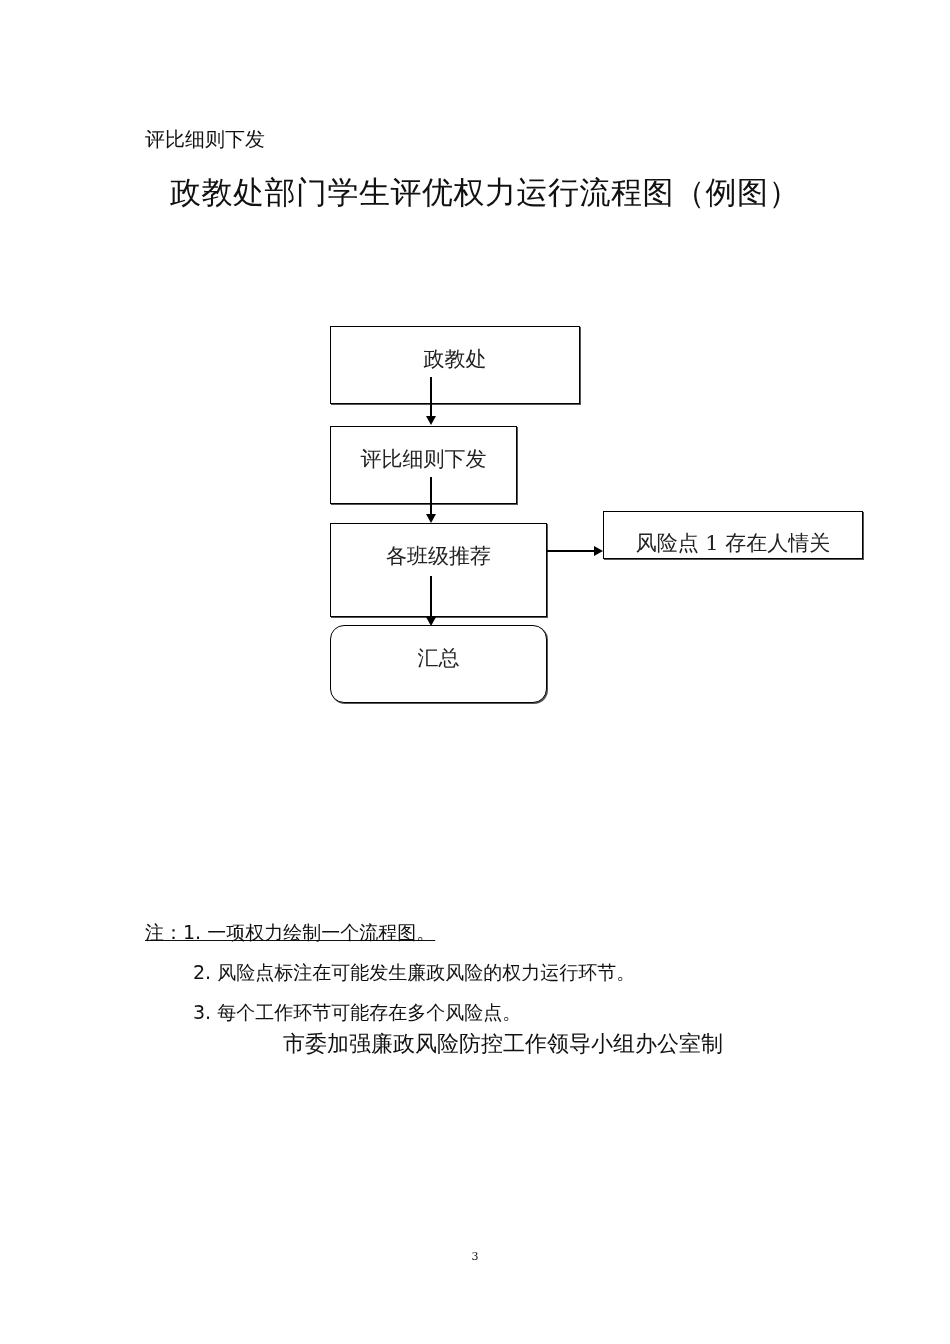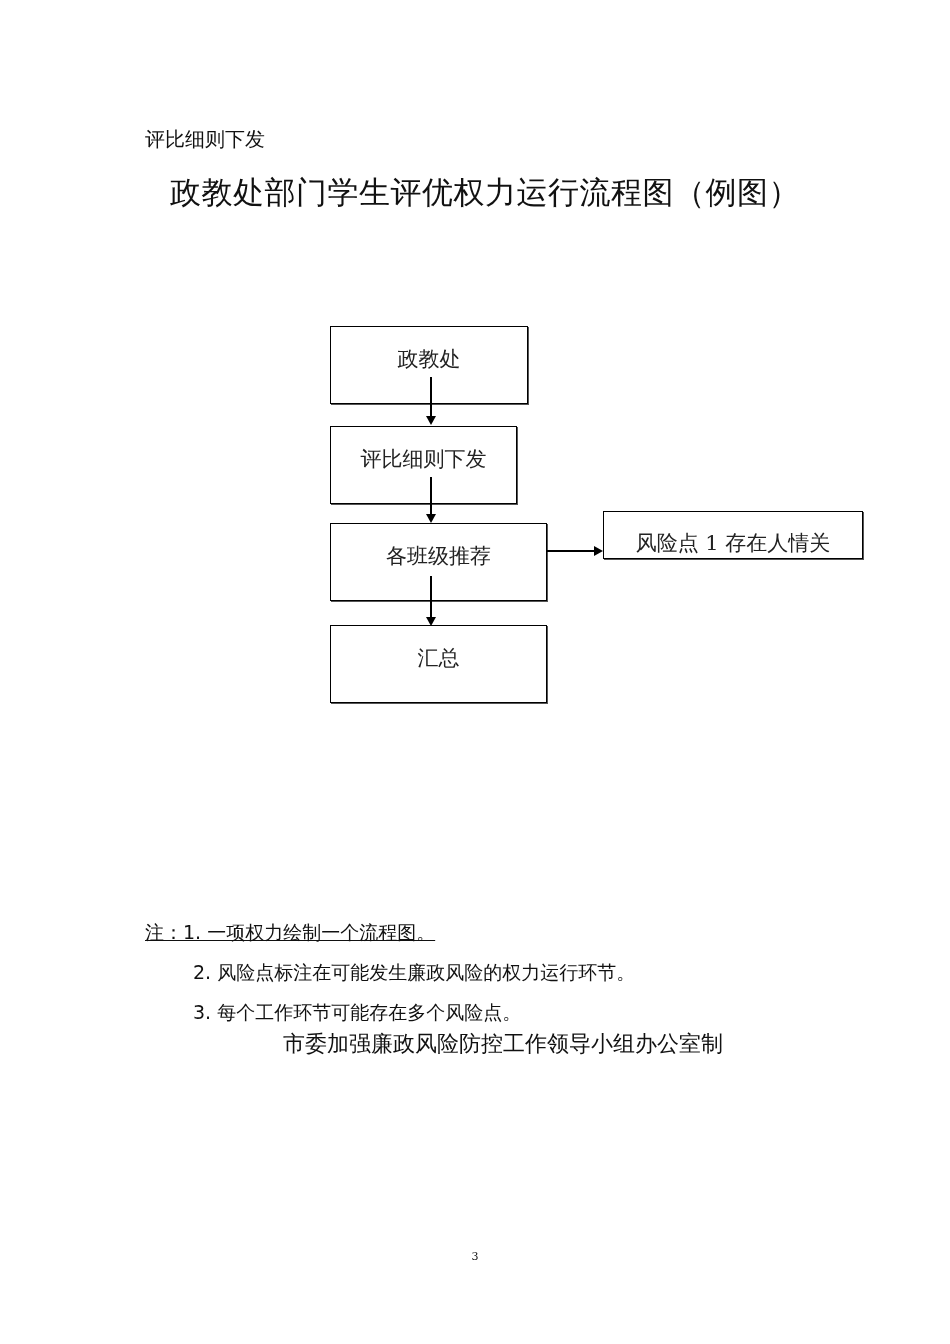--- a/index.html
+++ b/index.html
@@ -18,44 +18,44 @@
   .pageno { position: absolute; left: 0; right: 0; top: 1250px; text-align: center; font-size: 11px; }
 </style>
 </head>
 <body>
 
 <div class="label sans">评比细则下发</div>
 
 <div class="title sans">政教处部门学生评优权力运行流程图（例图）</div>
 
 <div>
-  <div class="box" style="left:330px; top:326px; width:198px; height:78px;">
+  <div class="box" style="left:330px; top:326px; width:250px; height:78px;">
     <div class="txt serif" style="top:18px;">政教处</div>
   </div>
   <div class="vline" style="left:430px; top:377px; height:40px;"></div>
   <div class="arrow-down" style="left:426px; top:416px;"></div>
 
   <div class="box" style="left:330px; top:426px; width:187px; height:78px;">
     <div class="txt serif" style="top:18px;">评比细则下发</div>
   </div>
   <div class="vline" style="left:430px; top:477px; height:38px;"></div>
   <div class="arrow-down" style="left:426px; top:514px;"></div>
 
-  <div class="box" style="left:330px; top:523px; width:217px; height:78px;">
+  <div class="box" style="left:330px; top:523px; width:217px; height:94px;">
     <div class="txt serif" style="top:18px;">各班级推荐</div>
   </div>
   <div class="hline" style="left:547px; top:550px; width:48px;"></div>
   <div class="arrow-right" style="left:594px; top:546px;"></div>
   <div class="box" style="left:603px; top:511px; width:260px; height:48px;">
     <div class="txt serif" style="top:17px;">风险点 1 存在人情关</div>
   </div>
   <div class="vline" style="left:430px; top:576px; height:42px;"></div>
   <div class="arrow-down" style="left:426px; top:617px;"></div>
 
-  <div class="box" style="left:330px; top:625px; width:217px; height:78px;">
+  <div class="box" style="left:330px; top:625px; width:217px; height:78px;border-radius:14px;">
     <div class="txt serif" style="top:18px;">汇总</div>
   </div>
 </div>
 
 <div>
   <div class="note sans" style="left:145px; top:920px;text-decoration:underline;">
     <span>注：</span><span>1. 一项权力绘制一个流程图。</span>
   </div>
   <div class="note sans" style="left:193px; top:960px;">2. 风险点标注在可能发生廉政风险的权力运行环节。</div>
   <div class="note sans" style="left:193px; top:1000px;">3. 每个工作环节可能存在多个风险点。</div>

